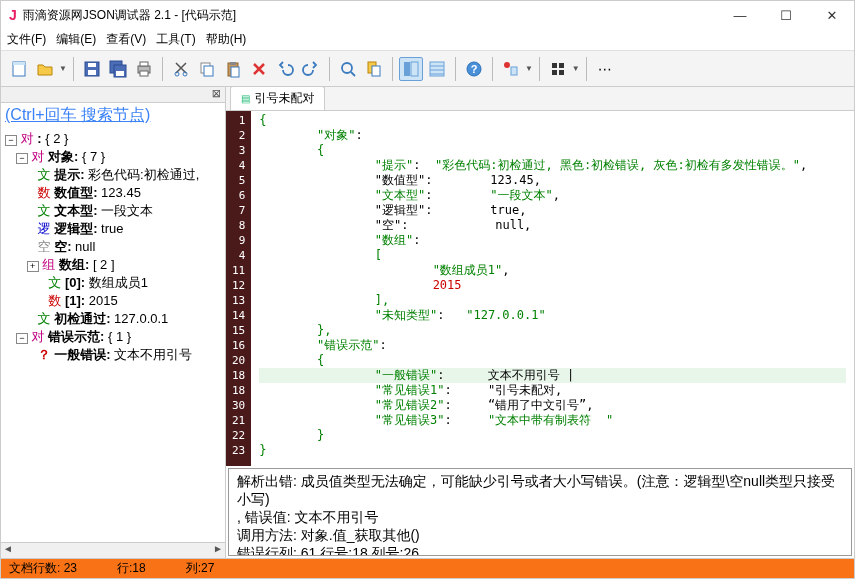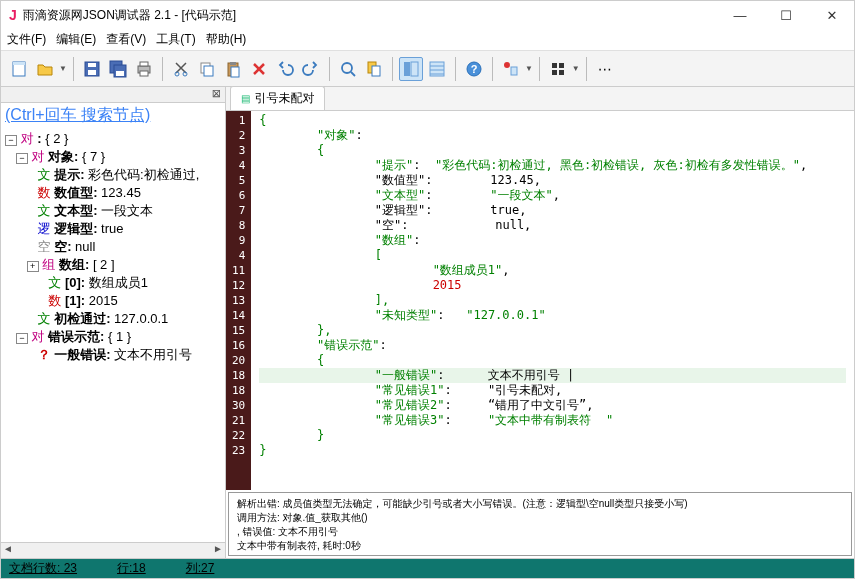--- a/index.html
+++ b/index.html
@@ -36,22 +36,22 @@
 .tab .ti { color: #2b7; font-size: 10px; }
 .editor { flex: 1; display: flex; overflow: auto; font-family: Consolas, monospace; font-size: 13px; background: #fff; min-height:0;}
 .gutter { background: #4a1a1a; color: #fff; padding: 2px 6px; text-align: right; -webkit-user-select: none; user-select: none; line-height: 15px; font-size:11px;}
 .gutter div { height: 15px; }
 .code { flex: 1; padding: 2px 8px; line-height: 15px; white-space: pre; font-size:12px;}
 .code .ln { height: 15px; }
 .code .ln.hl { background: #e8f5e9; }
 .c-brace { color: #008000; }
 .c-key { color: #008000; }
 .c-num { color: #cc0000; }
-.output { height: 64px; border-top: 1px solid #ccc; padding: 4px 8px; font-size: 10px; overflow: auto; border:1px solid #999; margin:2px;}
-.statusbar { height: 20px; border-top: 1px solid #ccc; display: flex; align-items: center; padding: 0 8px; gap: 40px; font-size: 12px; background: #0f766e; text-decoration: underline; }
+.output { height: 88px; border-top: 1px solid #ccc; padding: 4px 8px; font-size: 14px; overflow: auto; border:1px solid #999; margin:2px;}
+.statusbar { height: 20px; border-top: 1px solid #ccc; display: flex; align-items: center; padding: 0 8px; gap: 40px; font-size: 12px; background: #f97316; }
 svg { display: block; }
 </style>
 </head>
 <body>
 
 <div class="window">
 
   <div class="titlebar">
     <span class="app-icon">J</span>
     <span class="title">雨滴资源网JSON调试器 2.1 - [代码示范]</span>
@@ -256,22 +256,23 @@
             <div>18</div>
             <div>30</div>
             <div>21</div>
             <div>22</div>
             <div>23</div>
           </div>
         <div class="code" id="code"><div class="ln"><span class="c-brace">{</span></div><div class="ln">        <span class="c-key">"对象"</span>:</div><div class="ln"><span class="c-brace">        {</span></div><div class="ln">                <span class="c-key">"提示"</span>:  <span class="c-key">"彩色代码:初检通过, 黑色:初检错误, 灰色:初检有多发性错误。"</span>,</div><div class="ln">                "数值型":        123.45,</div><div class="ln">                <span class="c-key">"文本型"</span>:        <span class="c-key">"一段文本"</span>,</div><div class="ln">                "逻辑型":        true,</div><div class="ln">                "空":            null,</div><div class="ln">                <span class="c-key">"数组"</span>:</div><div class="ln"><span class="c-brace">                [</span></div><div class="ln">                        <span class="c-key">"数组成员1"</span>,</div><div class="ln"><span class="c-num">                        2015</span></div><div class="ln"><span class="c-brace">                ],</span></div><div class="ln">                <span class="c-key">"未知类型"</span>:   <span class="c-key">"127.0.0.1"</span></div><div class="ln"><span class="c-brace">        },</span></div><div class="ln">        <span class="c-key">"错误示范"</span>:</div><div class="ln"><span class="c-brace">        {</span></div><div class="ln hl">                <span class="c-key">"一般错误"</span>:      文本不用引号 |</div><div class="ln">                <span class="c-key">"常见错误1"</span>:     "引号未配对,</div><div class="ln">                <span class="c-key">"常见错误2"</span>:     “错用了中文引号”,</div><div class="ln">                <span class="c-key">"常见错误3"</span>:     <span class="c-key">"文本中带有制表符	"</span></div><div class="ln"><span class="c-brace">        }</span></div><div class="ln"><span class="c-brace">}</span></div></div>
       </div>
       <div class="output">
         <div>          解析出错: 成员值类型无法确定，可能缺少引号或者大小写错误。(注意：逻辑型\空null类型只接受小写)</div>
+        <div>, 错误值: 文本不用引号</div>
         <div>调用方法: 对象.值_获取其他()</div>
-        <div>, 错误值: 文本不用引号</div>
+        <div>          错误行列: 61          行号:18     列号:26</div>
         <div>          文本中带有制表符, 耗时:0秒</div>
       </div>
     </div>
 
   </div>
 
   <div class="statusbar">
     <span>文档行数:  23</span>
     <span>行:18</span>
     <span>列:27</span>

